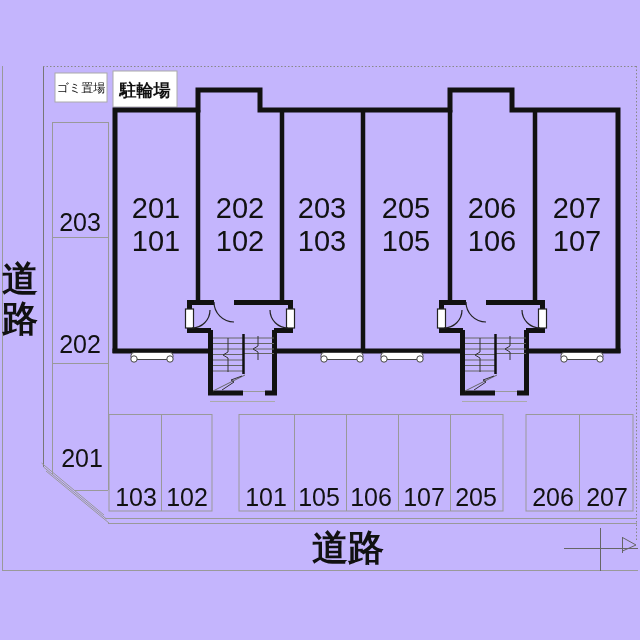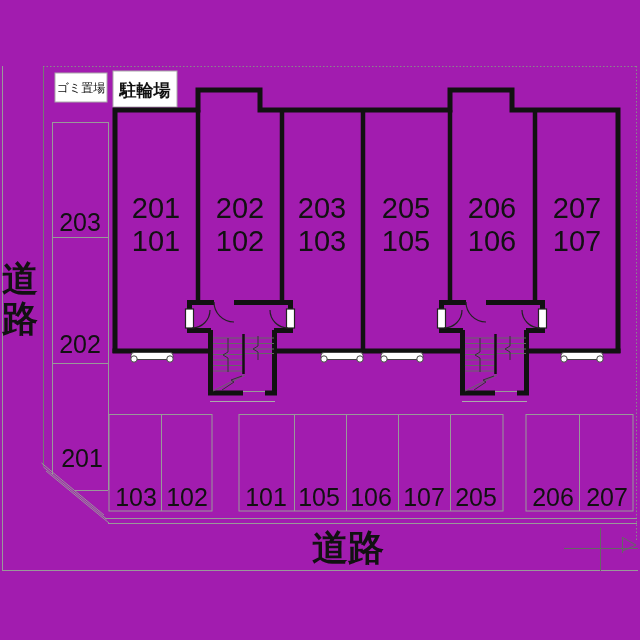--- a/index.html
+++ b/index.html
@@ -1,16 +1,16 @@
 <!DOCTYPE html>
 <html><head>
 <meta charset="utf-8">
 <style>
   html,body{margin:0;padding:0;background:#fff;}
-  .canvas{position:relative;width:640px;height:640px;background:#a21caf;overflow:hidden;
+  .canvas{position:relative;width:640px;height:640px;background:#c4b5fd;overflow:hidden;
           font-family:"Liberation Sans",sans-serif;}
   svg{display:block;}
   text{fill:#111;}
   .num{font-family:"Liberation Sans","DejaVu Sans",sans-serif;}
   .jp{font-family:"Liberation Sans","DejaVu Sans",sans-serif;}
 </style>
 </head>
 <body>
 
 <div class="canvas">

